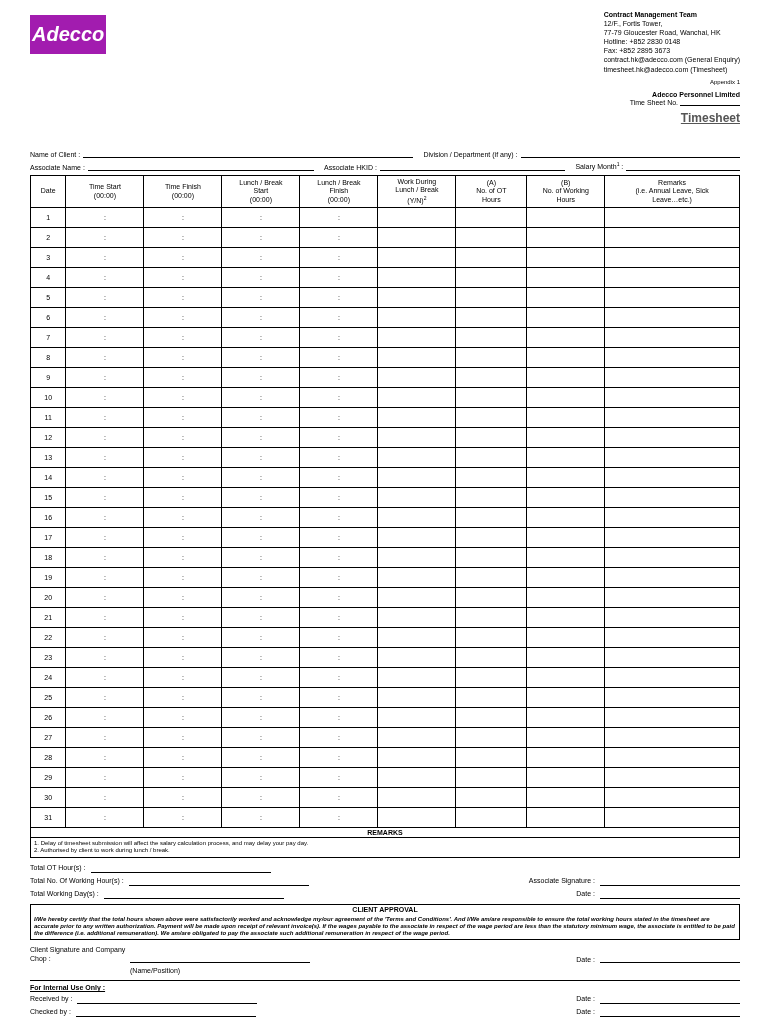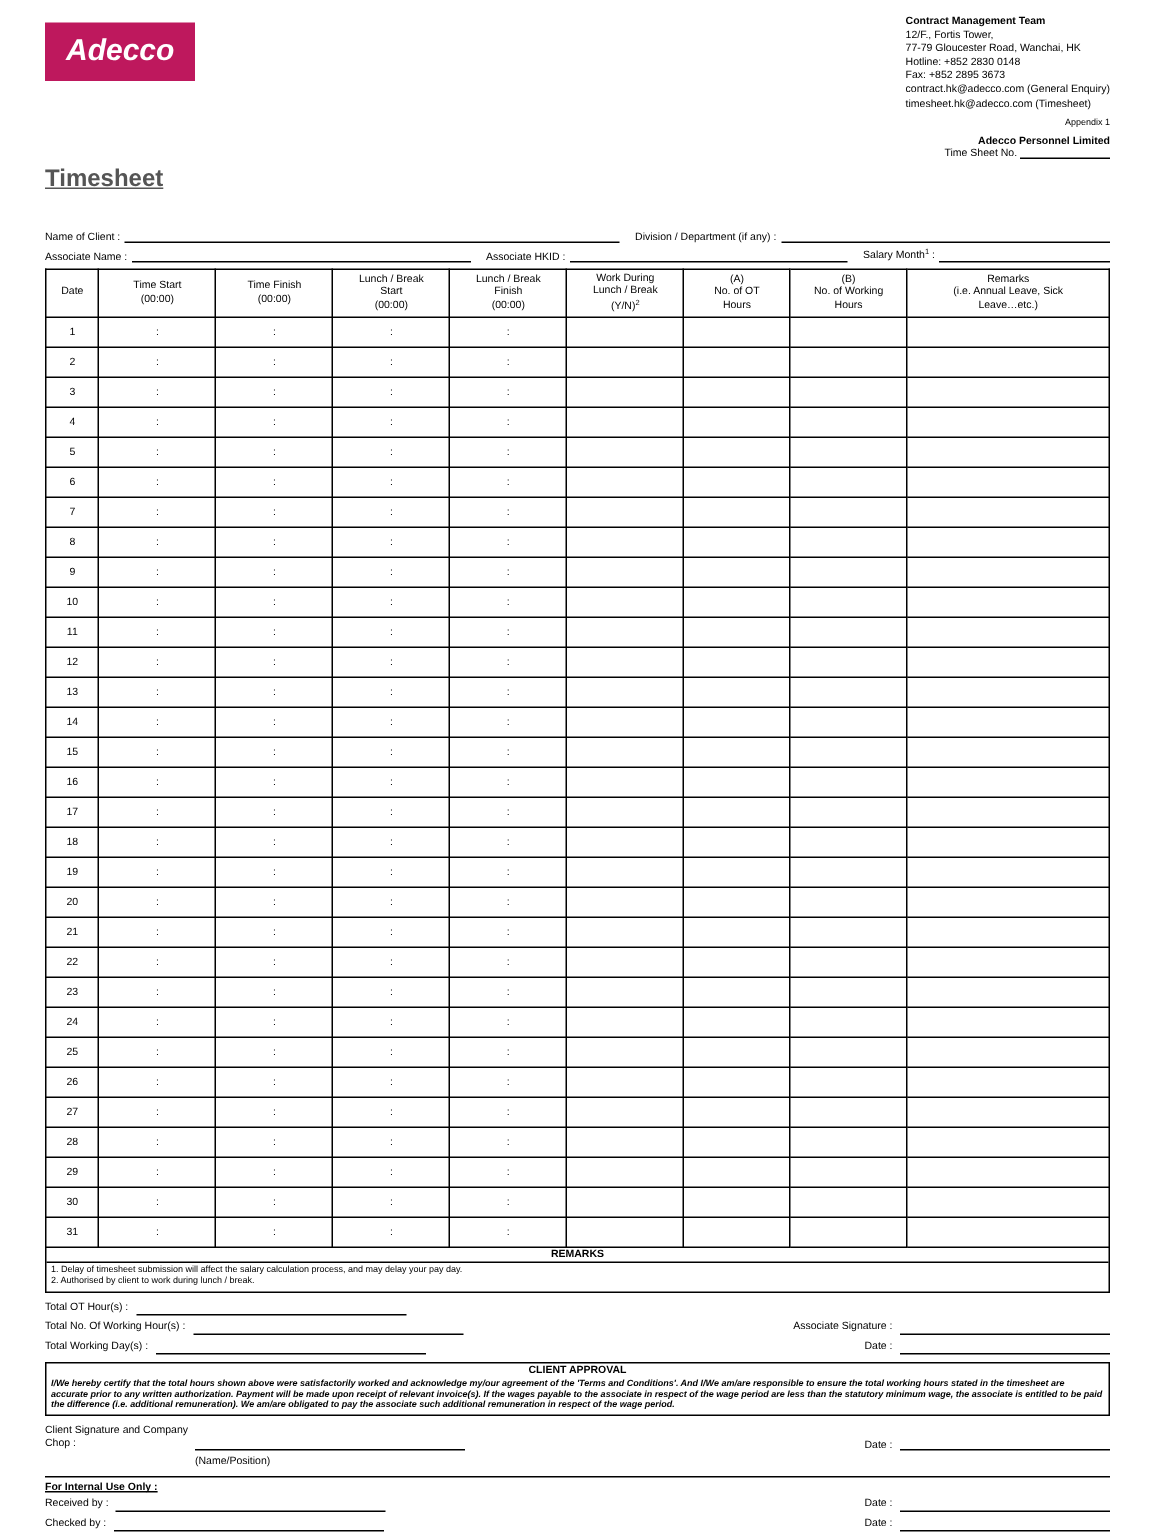--- a/index.html
+++ b/index.html
@@ -1,25 +1,25 @@
 <!DOCTYPE html>
 <html><head>
 <meta charset="utf-8">
 <style>
   * { box-sizing: border-box; margin: 0; padding: 0; }
   body { font-family: Arial, sans-serif; background: #fff; width: 770px; margin: 0 auto; font-size: 7px; color: #000; padding: 10px 30px; }
   .header { display: flex; justify-content: space-between; align-items: flex-start; margin-bottom: 5px; }
-  .logo { background: #be185d; color: #fff; padding: 8px 14px; font-size: 20px; font-weight: bold; font-style: italic; margin-top: 5px; }
+  .logo { background: #a21caf; color: #fff; padding: 8px 2px; font-size: 20px; font-weight: bold; font-style: italic; margin-top: 5px; }
   .contact-block { font-size: 7px; line-height: 1.3; text-align: left; }
   .contact-title { font-weight: bold; }
   .appendix { text-align: right; font-size: 6px; margin-top: 5px; }
   .company-info { text-align: right; font-size: 7px; margin-bottom: 3px; }
   .company-info b { display: block; }
   .sheet-no { display: inline-block; border-bottom: 1px solid #000; width: 60px; height: 8px; vertical-align: bottom; }
-  .title { text-align: left; font-size: 16px; font-weight: bold; text-decoration: underline; margin: 5px 0 24px; color: #555; }
+  .title { text-align: right; font-size: 12px; font-weight: bold; text-decoration: underline; margin: 5px 0 24px; color: #555; }
   .info-row { display: flex; gap: 10px; margin-bottom: 3px; font-size: 7px; }
   .info-field { display: flex; align-items: flex-end; }
   .info-label { white-space: nowrap; margin-right: 3px; }
   .info-line { border-bottom: 1px solid #000; height: 9px; }
   .sup { font-size: 5px; vertical-align: super; }
   table.grid { width: 100%; border-collapse: collapse; margin-top: 4px; }
   table.grid th, table.grid td { border: 1px solid #000; text-align: center; vertical-align: middle; font-size: 7px; padding: 2px 1px; font-weight: normal; }
   table.grid th { height: 28px; line-height: 1.2; }
   table.grid td { height: 20px; }
   .remarks-box { border: 1px solid #000; border-top: none; }

